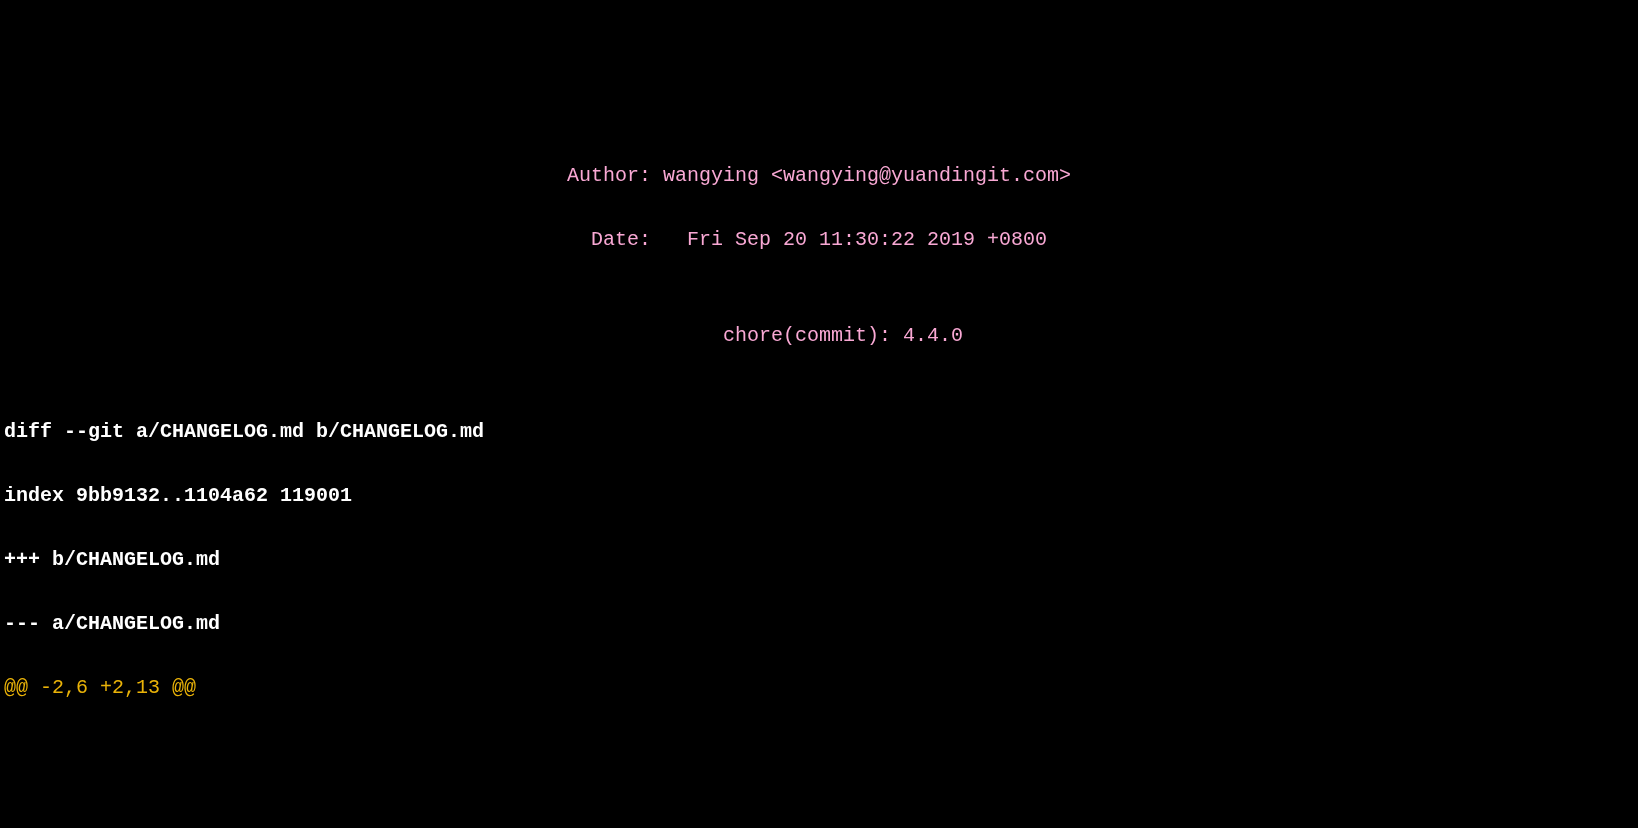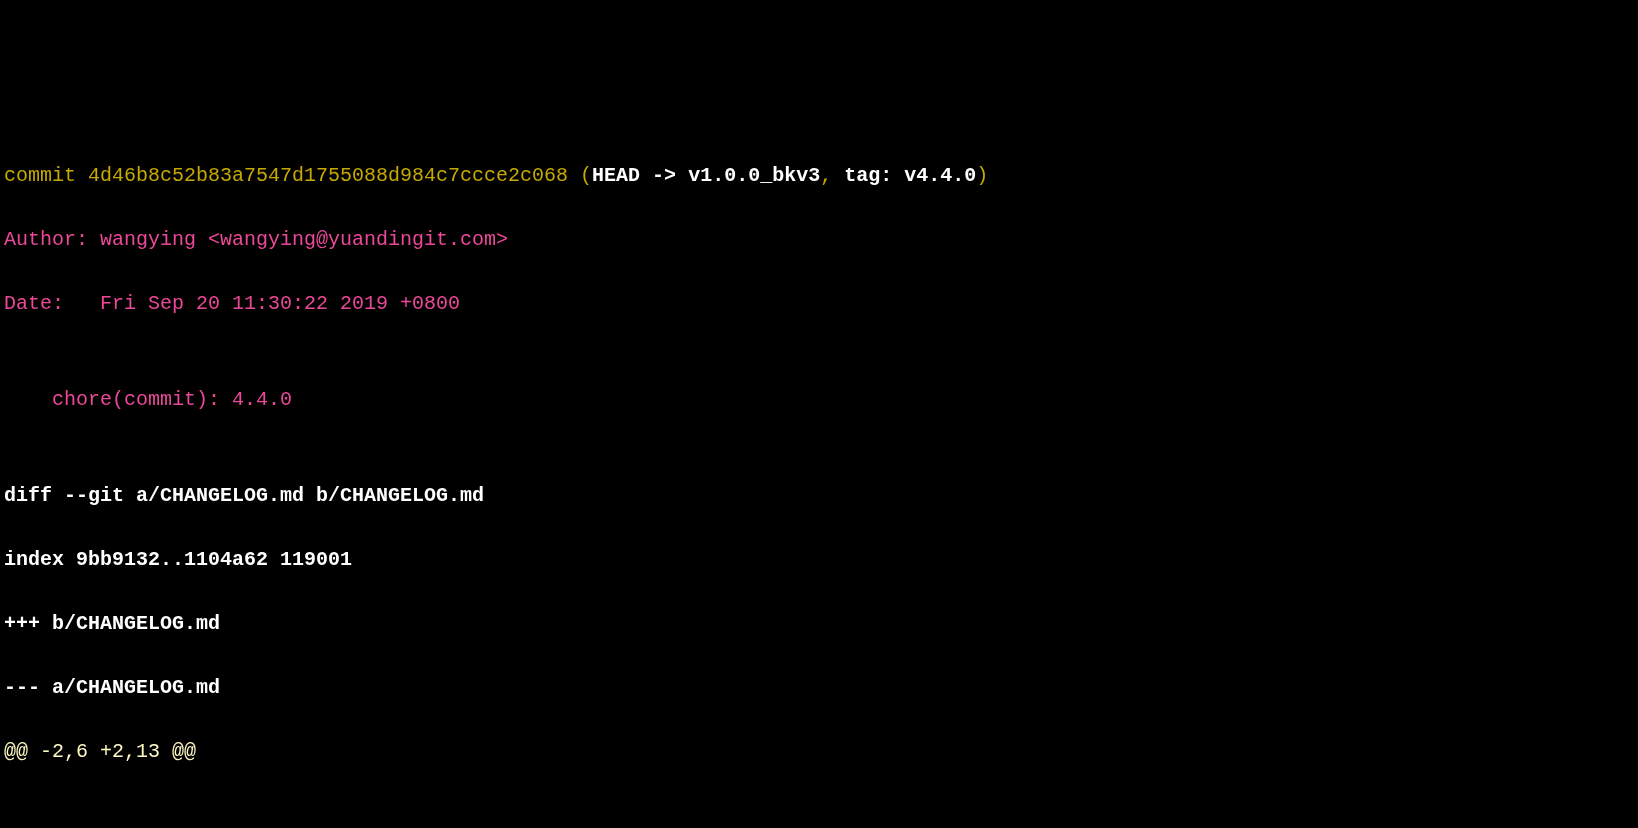--- a/index.html
+++ b/index.html
@@ -15,33 +15,32 @@
       color: #ffffff;
       padding: 0;
       white-space: pre-wrap;
       word-wrap: break-word;
       min-height: 828px;
     }
     .terminal {
       padding: 0 4px;
     }
     .yellow { color: #c5a800; }
-    .cyan { color: #fef9c3; }
+    .cyan { color: #eab308; }
     .green { color: #00c800; }
-    .white { color: #ec4899; }
+    .white { color: #f9a8d4; text-align: center; }
     .bold { font-weight: bold; color: #ffffff; }
     .line { display: block; }
   </style>
 </head>
 <body>
 
 
 
 <div class="terminal">
-<span class="line"><span class="yellow">commit </span><span class="yellow">4d46b8c52b83a7547d1755088d984c7ccce2c068</span><span class="yellow"> (</span><span class="cyan bold">HEAD -&gt; </span><span class="green bold">v1.0.0_bkv3</span><span class="yellow">, </span><span class="yellow bold">tag: v4.4.0</span><span class="yellow">)</span></span>
 <span class="line white">Author: wangying &lt;wangying@yuandingit.com&gt;</span>
 <span class="line white">Date:   Fri Sep 20 11:30:22 2019 +0800</span>
 <span class="line"></span>
 <span class="line white">    chore(commit): 4.4.0</span>
 <span class="line"></span>
 <span class="line bold">diff --git a/CHANGELOG.md b/CHANGELOG.md</span>
 <span class="line bold">index 9bb9132..1104a62 119001</span>
 <span class="line bold">+++ b/CHANGELOG.md</span>
 <span class="line bold">--- a/CHANGELOG.md</span>
 <span class="line cyan">@@ -2,6 +2,13 @@</span>

